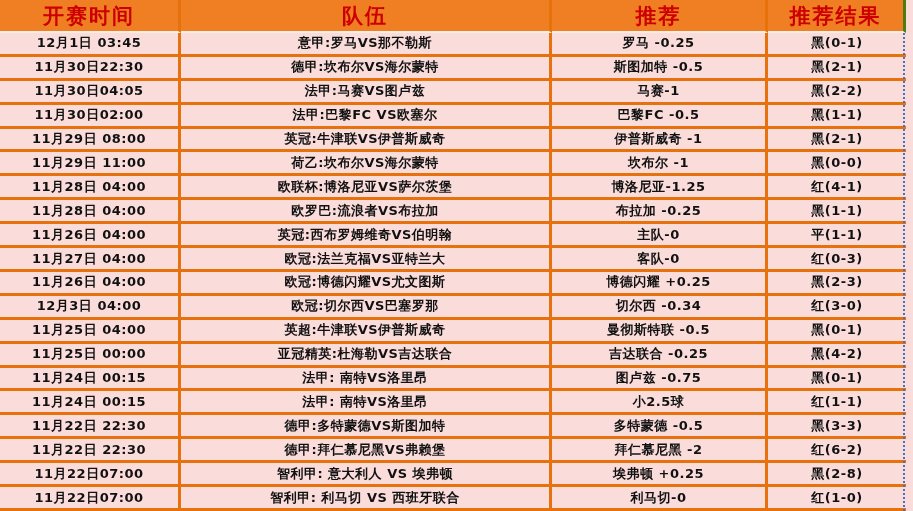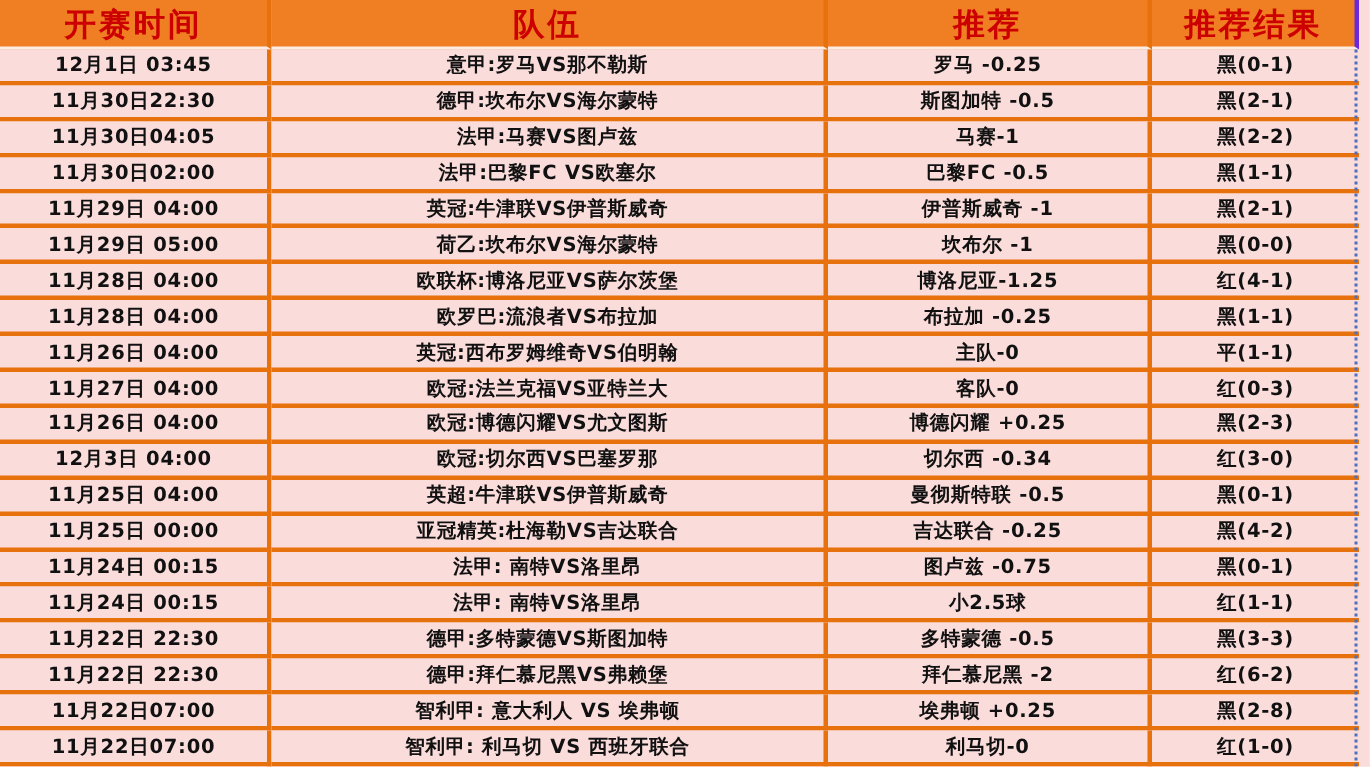--- a/index.html
+++ b/index.html
@@ -43,21 +43,21 @@
   }
   .cell.last{border-right:none;}
   .hcell{
     background:var(--header-bg);
     color:var(--header-text);
     font-size:21px;
     font-weight:bold;
     letter-spacing:2px;
     border-bottom:2px solid var(--header-divider);
   }
-  .hcell.last{border-right:3px solid #6d28d9;}
+  .hcell.last{border-right:3px solid #4d7c0f;}
   .page-break{
     position:absolute;
     left:903px;top:33px;
     height:478px;width:0;
     border-left:2px dotted var(--page-break);
     pointer-events:none;
   }
 </style>
 </head>
 <body>
@@ -89,27 +89,27 @@
     <div class="cell">马赛-1</div>
     <div class="cell last">黑(2-2)</div>
   </div>
       <div class="rowwrap">
     <div class="cell">11月30日02:00</div>
     <div class="cell">法甲:巴黎FC VS欧塞尔</div>
     <div class="cell">巴黎FC -0.5</div>
     <div class="cell last">黑(1-1)</div>
   </div>
       <div class="rowwrap">
-    <div class="cell">11月29日 04:00</div>
+    <div class="cell">11月29日 08:00</div>
     <div class="cell">英冠:牛津联VS伊普斯威奇</div>
     <div class="cell">伊普斯威奇 -1</div>
     <div class="cell last">黑(2-1)</div>
   </div>
       <div class="rowwrap">
-    <div class="cell">11月29日 05:00</div>
+    <div class="cell">11月29日 11:00</div>
     <div class="cell">荷乙:坎布尔VS海尔蒙特</div>
     <div class="cell">坎布尔 -1</div>
     <div class="cell last">黑(0-0)</div>
   </div>
       <div class="rowwrap">
     <div class="cell">11月28日 04:00</div>
     <div class="cell">欧联杯:博洛尼亚VS萨尔茨堡</div>
     <div class="cell">博洛尼亚-1.25</div>
     <div class="cell last">红(4-1)</div>
   </div>

